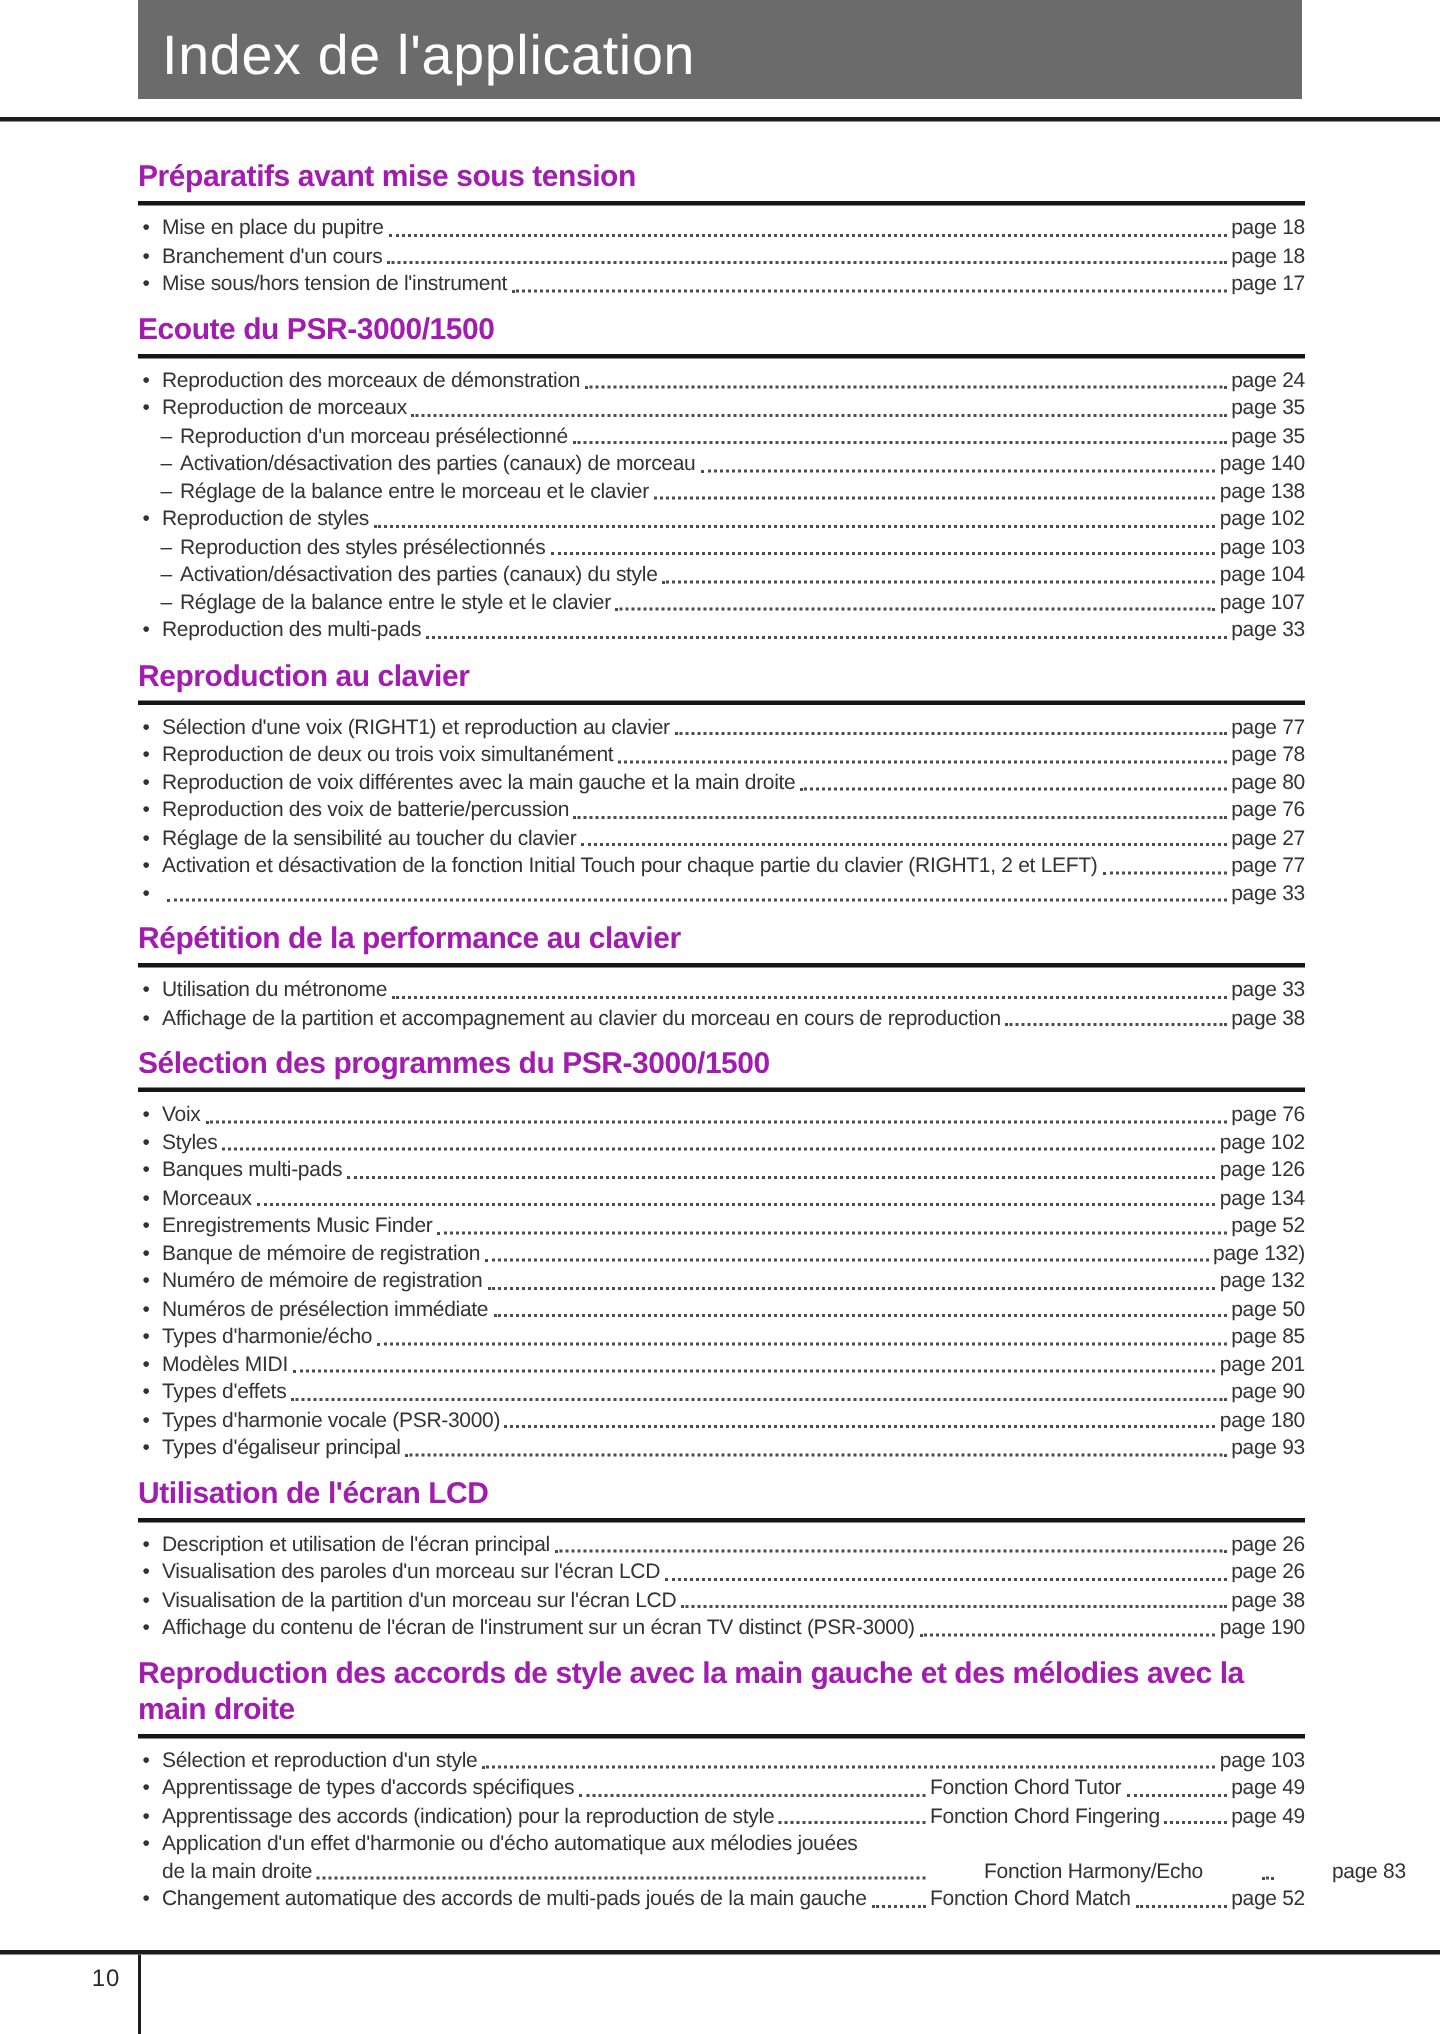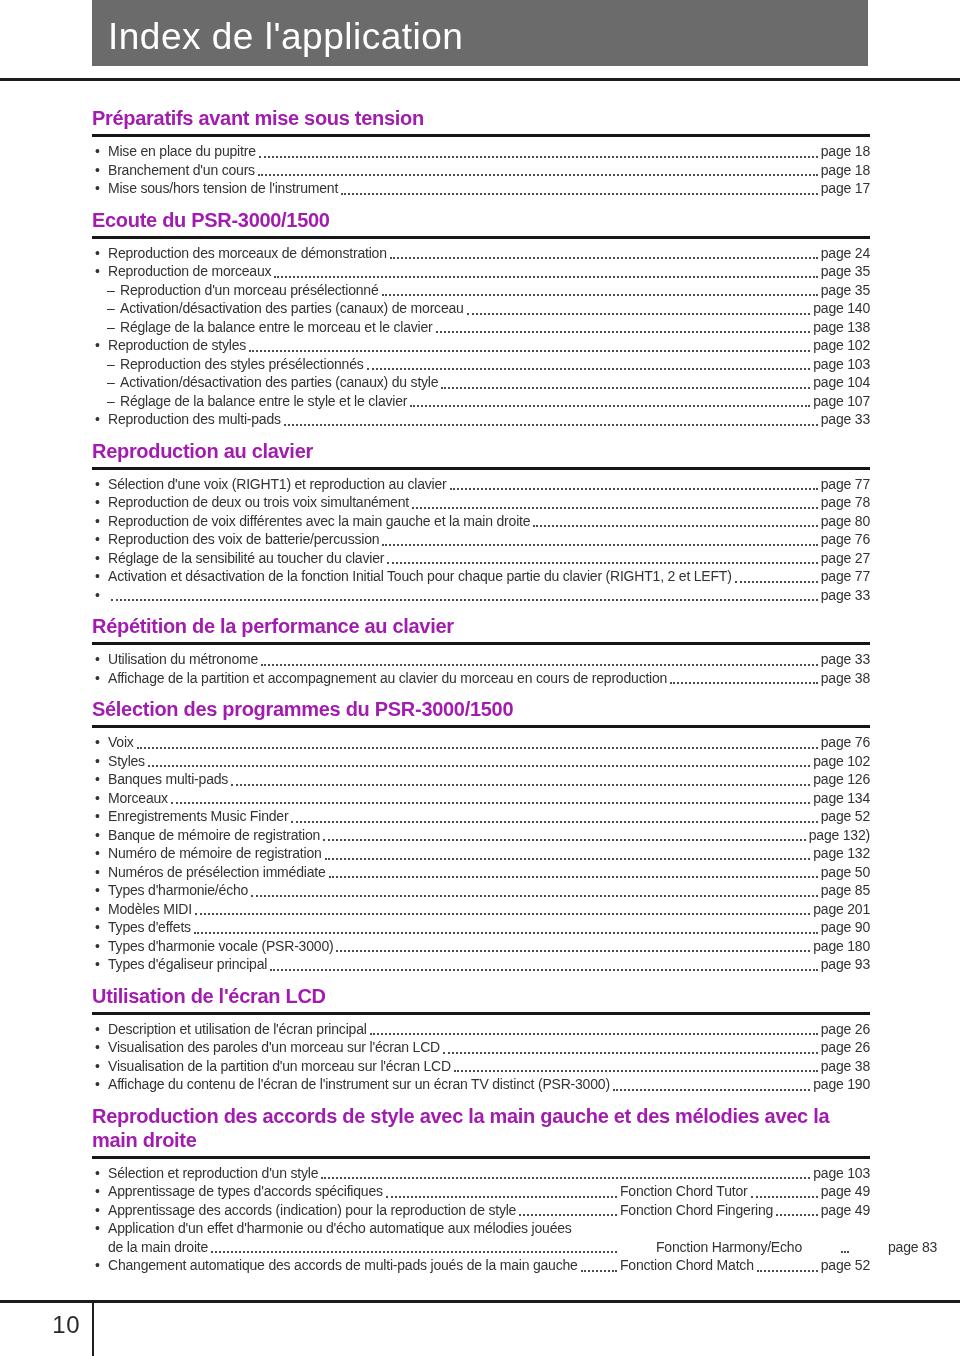--- a/index.html
+++ b/index.html
@@ -27,21 +27,21 @@
                margin:0 3px 3px 3px;align-self:stretch;}
   .entry .func{white-space:nowrap;}
   .entry .pg{flex:0 0 auto;white-space:nowrap;text-align:left;}
   .entry .lead{display:flex;align-items:baseline;flex:0 0 528px;overflow:hidden;}
   .entry.cont{margin-left:16px;gap:36px;}
   .entry.cont .lead{flex:0 0 512px;}
   .entry.noleader .lbl{white-space:normal;}
   
   .footer{position:absolute;left:0;top:1300px;width:960px;height:56px;border-top:3px solid #1d1d1d;}
   .footer .pagenum{position:absolute;left:0;top:8px;width:80px;text-align:right;
-                   font-size:24px;color:#2a2a2a;letter-spacing:.5px;}
+                   font-size:16px;color:#2a2a2a;letter-spacing:.5px;}
   .footer .vbar{position:absolute;left:92px;top:0;width:2px;height:56px;background:#1d1d1d;}
   .footer .foottext{position:absolute;left:108px;top:12px;font-size:14px;color:#4d7c0f;margin-top:48px;}
 </style>
 </head>
 <body>
 
 <div class="page">
   <div class="top-rule"></div>
   <div class="header-band">
     <h1>Index de l'application</h1>

